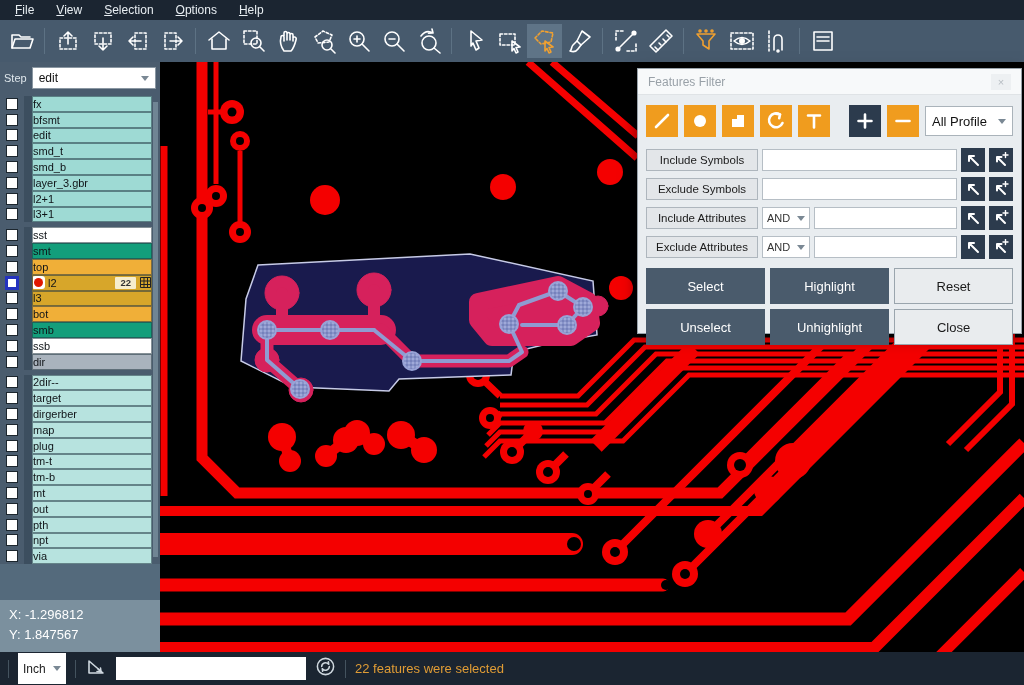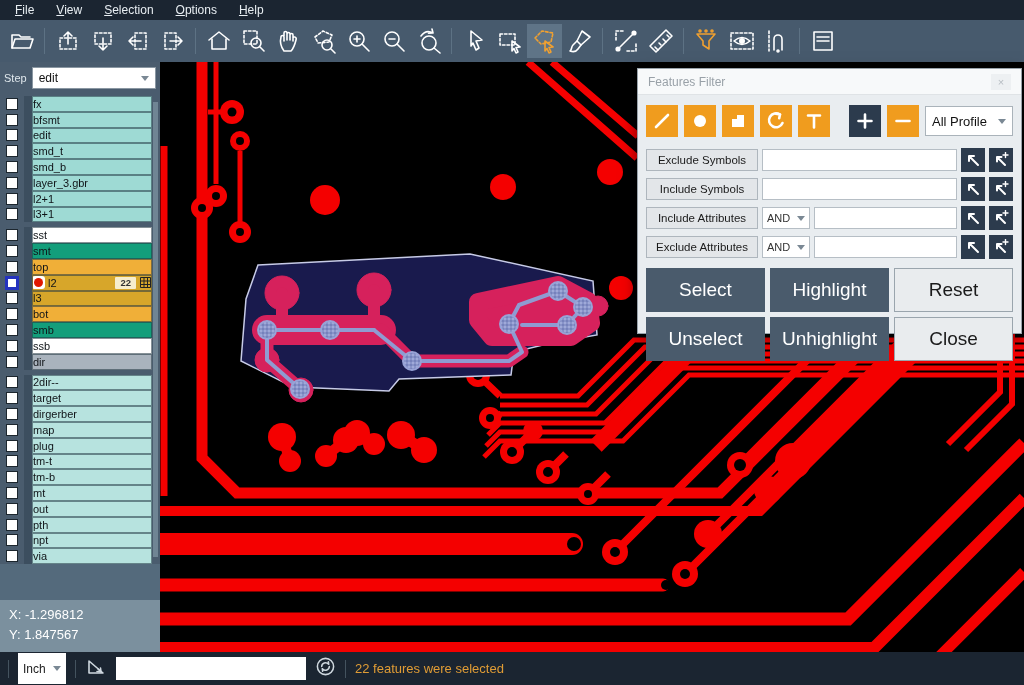--- a/index.html
+++ b/index.html
@@ -64,21 +64,21 @@
            align-items:center;padding:0 6px;font-size:13px;color:#111;box-sizing:border-box;}
   .frow{display:flex;align-items:center;gap:4px;margin-bottom:5px;height:24px;}
   .flabel{width:112px;height:22px;background:#e3e6e9;border:1px solid #aeb6bd;display:flex;align-items:center;
           justify-content:center;font-size:11.5px;color:#1a1a1a;box-sizing:border-box;flex:0 0 auto;}
   .andsel{width:48px;height:22px;background:#fff;border:1px solid #b6bec5;display:flex;align-items:center;
           padding:0 4px;font-size:11px;color:#333;box-sizing:border-box;flex:0 0 auto;}
   .finput{flex:1;height:22px;background:#fff;border:1px solid #b6bec5;box-sizing:border-box;min-width:0;}
   .abtn{width:24px;height:24px;background:#2c3b4d;display:flex;align-items:center;justify-content:center;flex:0 0 auto;}
   .abtn svg{stroke:#fff;fill:none;stroke-width:2;stroke-linecap:round;}
   .action-grid{display:grid;grid-template-columns:1fr 1fr 1fr;gap:5px;margin-top:9px;}
-  .act{height:44px;display:flex;align-items:center;justify-content:center;font-size:19px;}
+  .act{height:36px;display:flex;align-items:center;justify-content:center;font-size:13px;}
   .act.dark{background:#4a5b6c;color:#fff;}
   .act.light{background:#e9ecee;border:1px solid #9aa5ad;color:#1a1a1a;box-sizing:border-box;}
   
   .statusbar{position:absolute;left:0;top:652px;width:1024px;height:33px;background:#1b2531;display:flex;
              align-items:center;padding:0 8px;gap:9px;box-sizing:border-box;}
   .ssep{width:1px;height:18px;background:#44535f;flex:0 0 auto;}
   .unit{width:48px;height:31px;background:#fff;display:flex;align-items:center;padding:0 5px;
         font-size:12px;color:#222;box-sizing:border-box;}
   .sicon svg{stroke:#cfd8df;fill:none;stroke-width:1.6;stroke-linecap:round;stroke-linejoin:round;}
   .sinput{width:190px;height:23px;background:#fff;border:none;box-sizing:border-box;}
@@ -778,36 +778,36 @@
               <path d="M3.5,10 H16.5"></path>
             </svg>
           </div>
         <div class="profile">
           <span>All Profile</span>
           <span class="sel-chev"></span>
         </div>
       </div>
 
       <div class="frow">
-        <div class="flabel">Exclude Symbols</div>
+        <div class="flabel">Include Symbols</div>
         <input class="finput" value="" style="">
         <div class="abtn">
             <svg width="16" height="16" viewBox="0 0 16 16">
               <path d="M13,13 L4,4 M4,4 h5 M4,4 v5"></path>
             </svg>
           </div>
         <div class="abtn">
             <svg width="16" height="16" viewBox="0 0 16 16">
               <path d="M12,13 L4,5 M4,5 h4.5 M4,5 v4.5"></path>
               <path d="M10,3 h5 M12.5,0.5 v5" stroke-width="1.4"></path>
             </svg>
           </div>
       </div>
       <div class="frow">
-        <div class="flabel">Include Symbols</div>
+        <div class="flabel">Exclude Symbols</div>
         <input class="finput" value="" style="">
         <div class="abtn">
             <svg width="16" height="16" viewBox="0 0 16 16">
               <path d="M13,13 L4,4 M4,4 h5 M4,4 v5"></path>
             </svg>
           </div>
         <div class="abtn">
             <svg width="16" height="16" viewBox="0 0 16 16">
               <path d="M12,13 L4,5 M4,5 h4.5 M4,5 v4.5"></path>
               <path d="M10,3 h5 M12.5,0.5 v5" stroke-width="1.4"></path>

